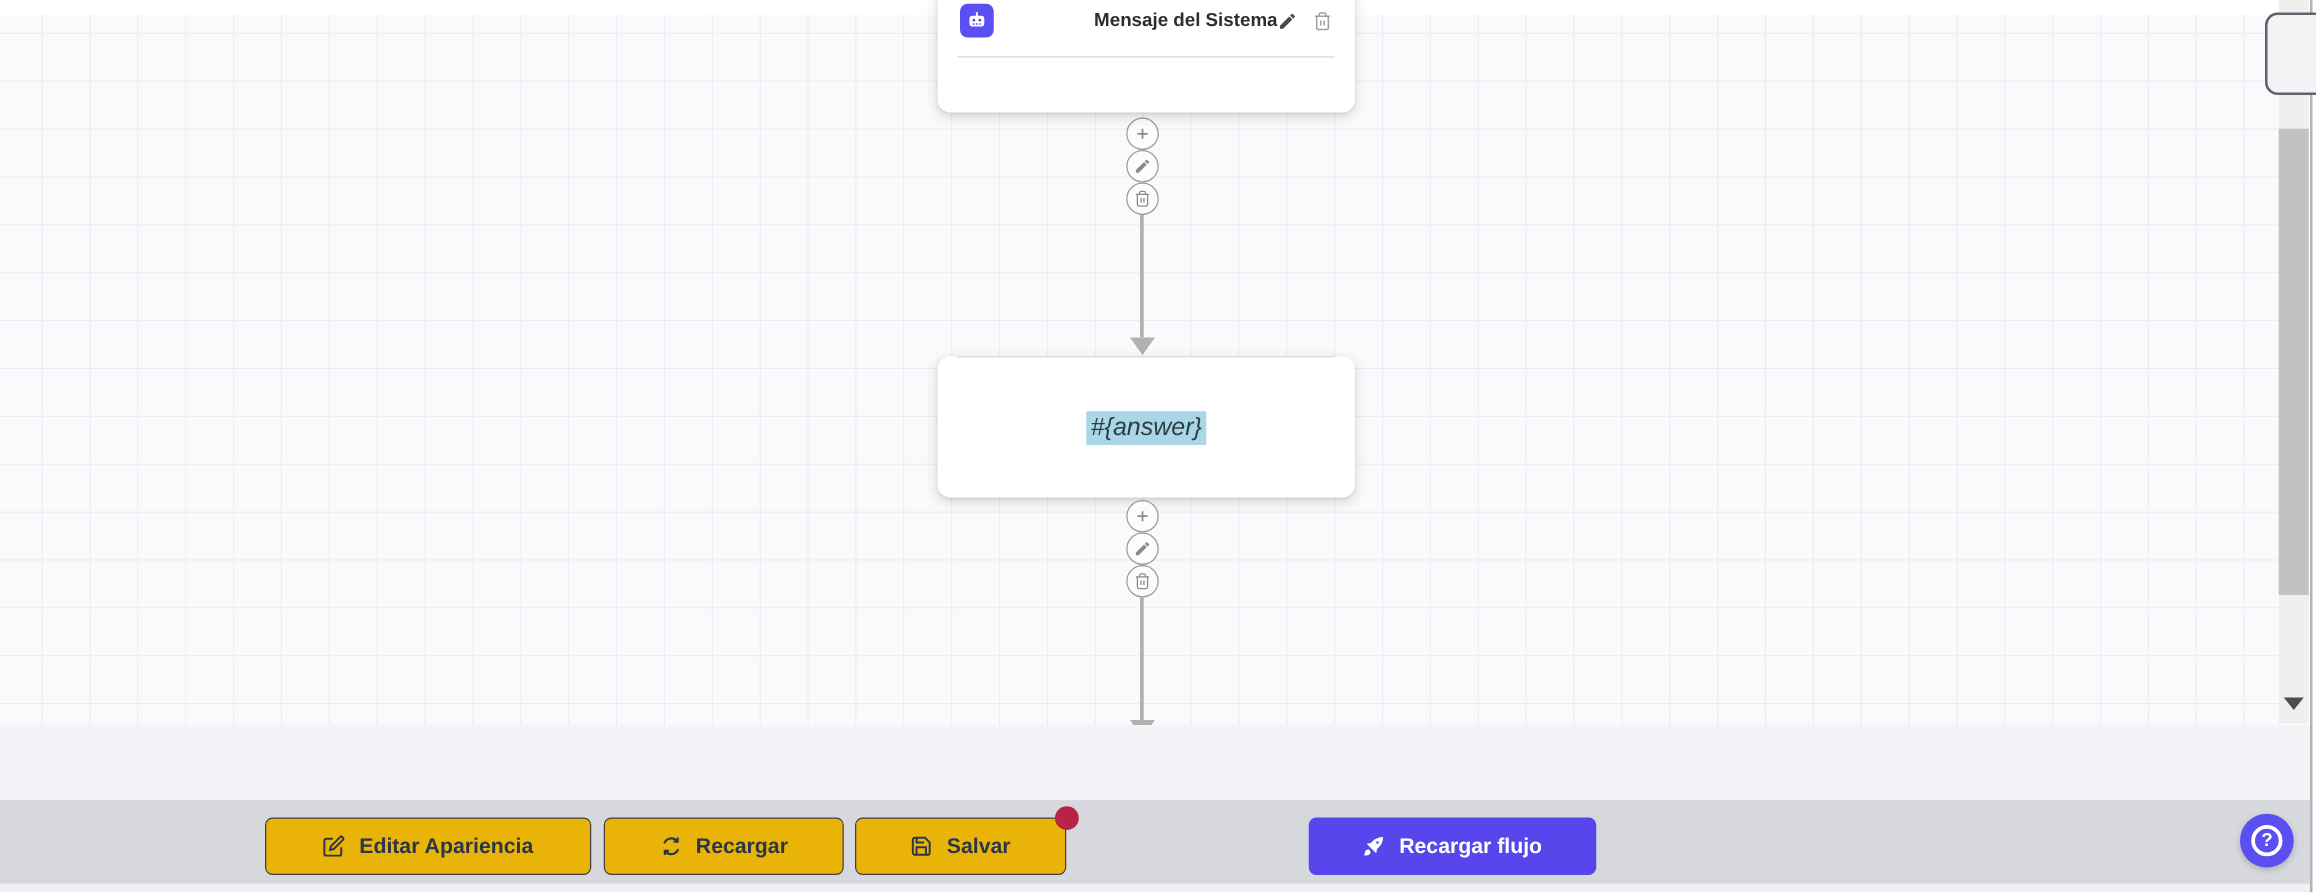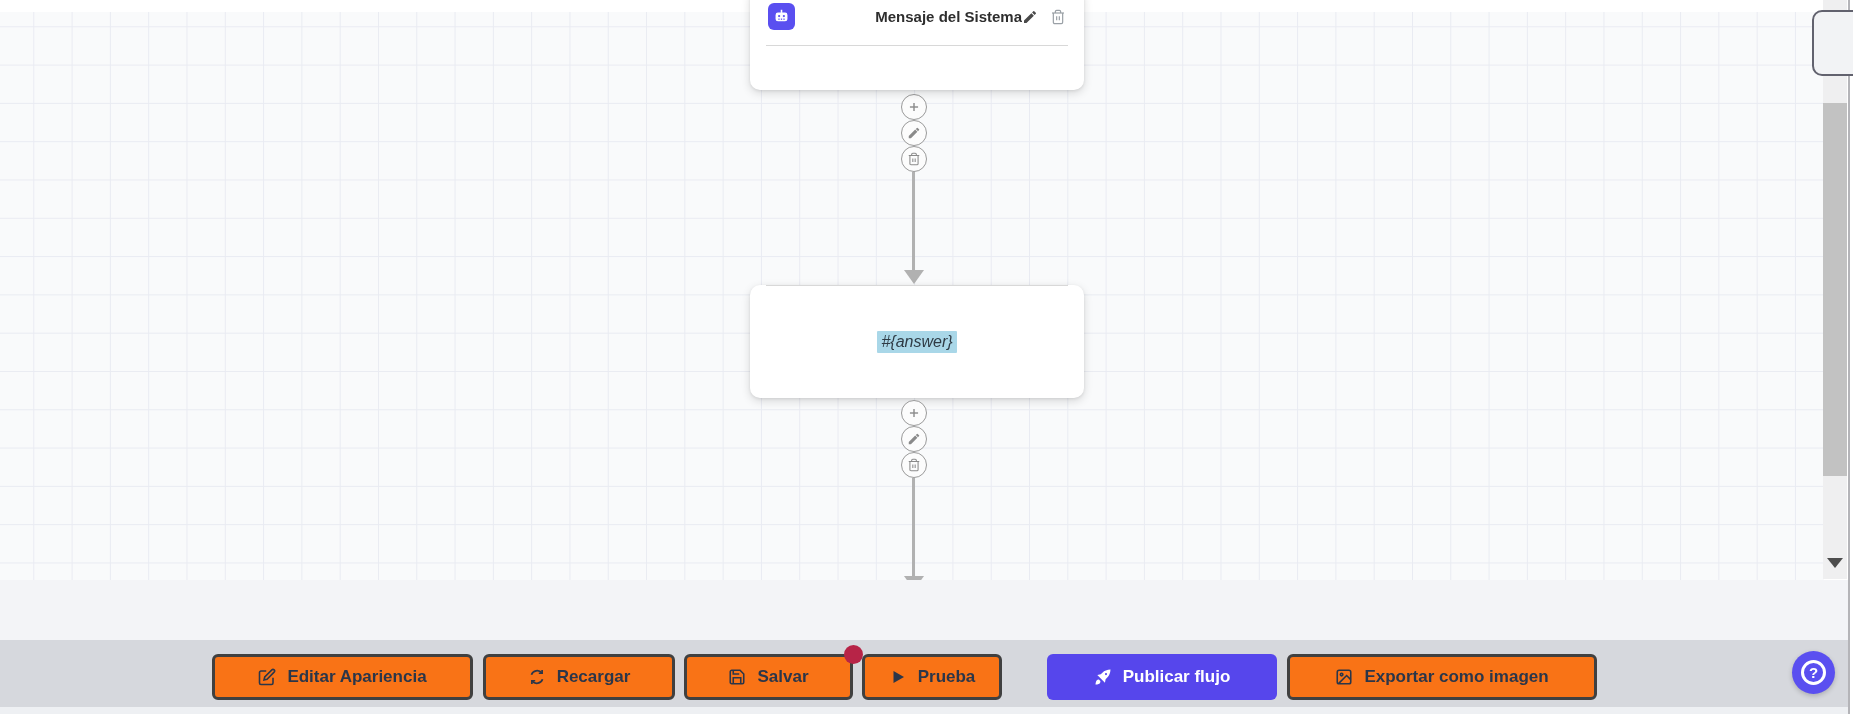--- a/index.html
+++ b/index.html
@@ -48,21 +48,21 @@
   .node-actions { display:flex; align-items:center; gap:12px; }
   .icon-pencil { color:#4a4a4a; }
   .icon-trash  { color:#9aa0a6; }
   .node-actions svg { width:16px; height:16px; display:block; }
   .node-body {
     flex:1; display:flex; align-items:center; padding:0 18px;
     font-size:15px; color:#45505a;
   }
   .node-body.centered { justify-content:center; }
   .var-chip {
-    background:#a9d7e8; font-style:italic; font-size:16px; color:#2f3b45;
+    background:#a9d7e8; font-style:italic; font-size:20px; color:#2f3b45;
     padding:2px 4px; border-radius:1px;
   }
 
   
   .conn-line { position:absolute; left:912px; width:3px; background:#b1b1b1; }
   .conn-line.l1 { top:160px; height:98px; }
   .conn-line.l2 { top:466px; height:98px; }
   .conn-arrow {
     position:absolute; left:904px; width:0; height:0;
     border-left:10px solid transparent; border-right:10px solid transparent;
@@ -96,21 +96,21 @@
   }
   .right-border { position:absolute; left:1848px; top:0; width:2px; height:714px; background:#b4b4b8; }
 
   
   .footer-strip { position:absolute; left:0; top:580px; width:1848px; height:60px; background:#f3f4f7; }
   .toolbar { position:absolute; left:0; top:640px; width:1848px; height:67px; background:#d6d8dd; }
   .footer-bottom { position:absolute; left:0; top:707px; width:1848px; height:7px; background:#eef0f3; }
 
   .tb-btn {
     position:absolute; top:14px; height:46px; border-radius:6px;
-    background:#f97316; border:3px solid #404040; color:#2b3649;
+    background:#eab308; border:1px solid #404040; color:#2b3649;
     display:flex; align-items:center; justify-content:center; gap:11px;
     font-family:"Liberation Sans", sans-serif; font-size:17px; font-weight:700;
     cursor:pointer;
   }
   .tb-btn svg { width:18px; height:18px; display:block; }
   .tb-btn.accent { background:#5646ec; border:none; color:#ffffff; }
   .btn-editar   { left:212px;  width:261px; }
   .btn-recargar { left:483px;  width:192px; }
   .btn-salvar   { left:684px;  width:169px; }
   .btn-prueba   { left:862px;  width:140px; }
@@ -260,40 +260,26 @@
     <svg viewBox="0 0 24 24" fill="none" stroke="currentColor" stroke-width="2.3">
         <path d="M4.6 9A8 8 0 0 1 18.4 6.6"></path>
         <polyline points="18.8 2.6 18.8 7 14.4 7"></polyline>
         <path d="M19.4 15a8 8 0 0 1-13.8 2.4"></path>
         <polyline points="5.2 21.4 5.2 17 9.6 17"></polyline>
       </svg>
     <span>Recargar</span>
   </button>
   <div class="unsaved-dot"></div>
 
-  <button class="tb-btn btn-prueba">
-    <svg viewBox="0 0 24 24" fill="currentColor">
-        <polygon points="6,4 20,12 6,20"></polygon>
-      </svg>
-    <span>Prueba</span>
-  </button>
 
   <button class="tb-btn accent btn-publicar">
     <svg viewBox="0 0 24 24" fill="currentColor">
         <path d="M22 2c-4.5.2-8.2 1.6-10.8 4.2L9 8.4l-4.6.9 3 3 4.2 4.2 3 3 .9-4.6 2.2-2.2C20.4 10.2 21.8 6.5 22 2zM16 6.7a1.4 1.4 0 1 1 0 2.8 1.4 1.4 0 0 1 0-2.8z"></path>
         <path d="M6.8 15.5c-1.2-.2-2.5.2-3.3 1C2.3 17.7 2 22 2 22s4.3-.3 5.5-1.5c.8-.8 1.2-2.1 1-3.3z"></path>
       </svg>
-    <span>Publicar flujo</span>
-  </button>
-
-  <button class="tb-btn btn-exportar">
-    <svg viewBox="0 0 24 24" fill="none" stroke="currentColor" stroke-width="2.1">
-        <rect x="3" y="3" width="18" height="18" rx="2.5"></rect>
-        <circle cx="8.8" cy="8.8" r="1.7"></circle>
-        <path d="M21 15.5 15.5 10 5 20.5"></path>
-      </svg>
-    <span>Exportar como imagen</span>
-  </button>
+    <span>Recargar flujo</span>
+  </button>
+
 </div>
 
 <div class="help-btn">
   <div class="help-ring">?</div>
 </div>
 
 </body></html>

